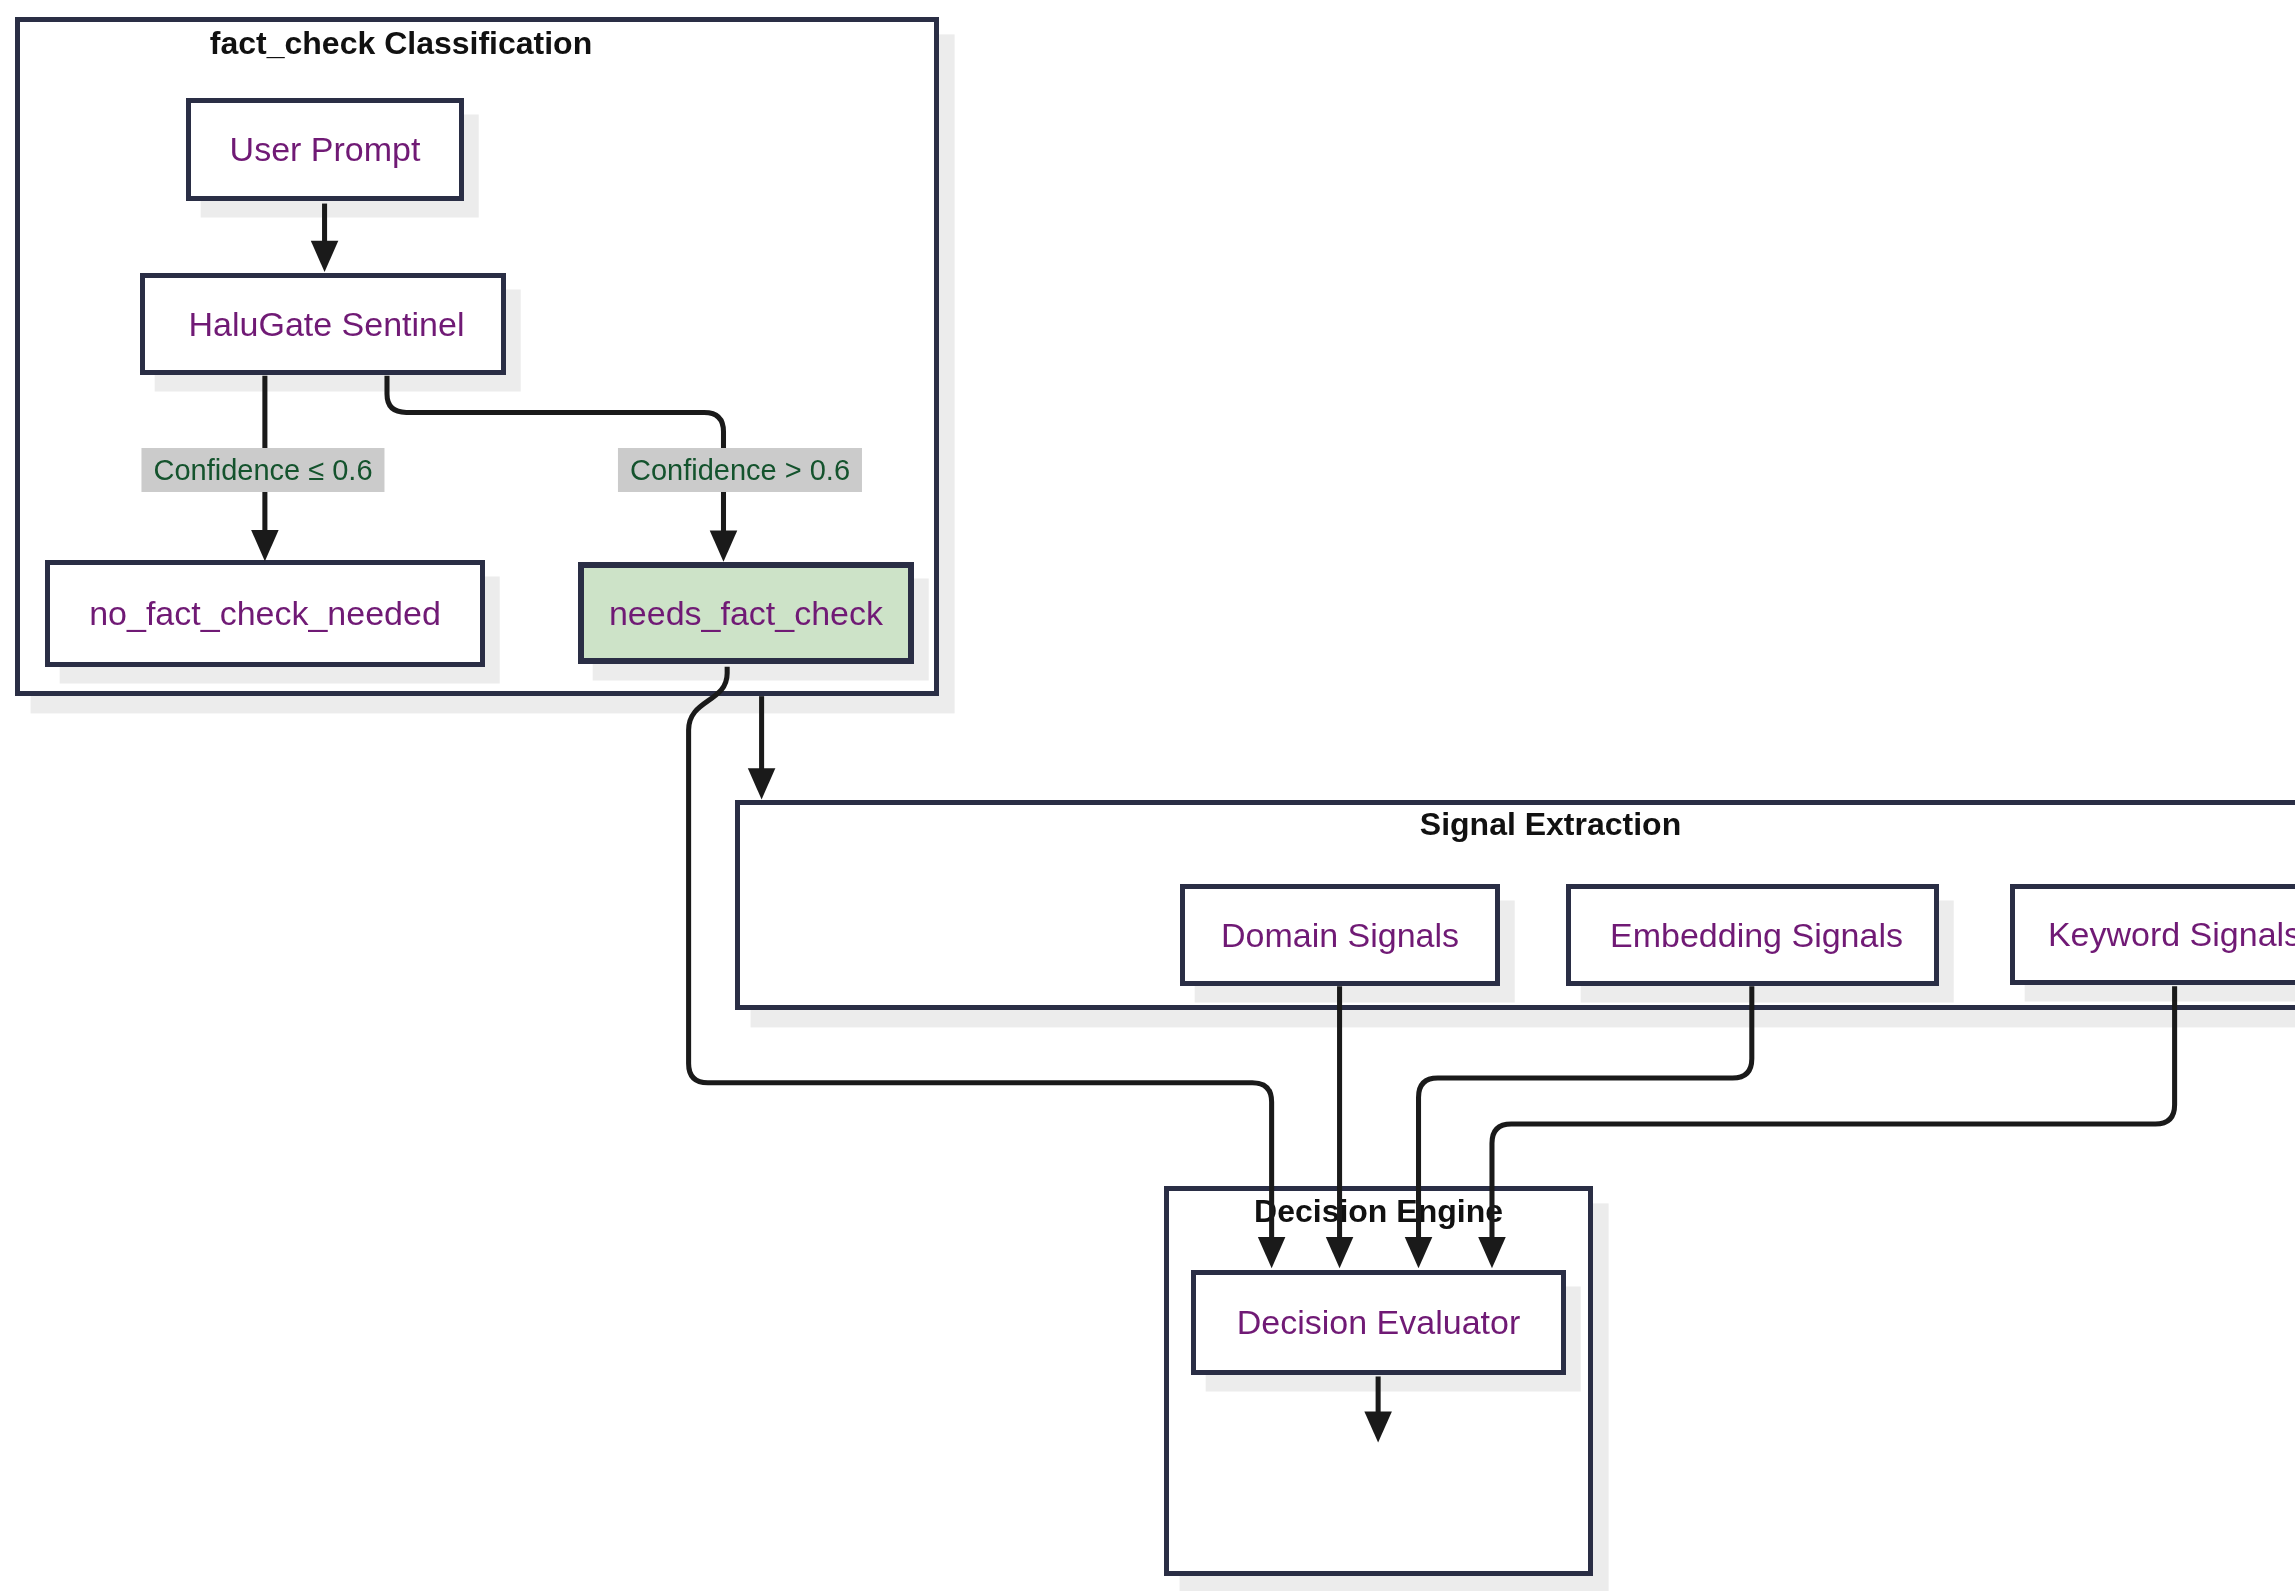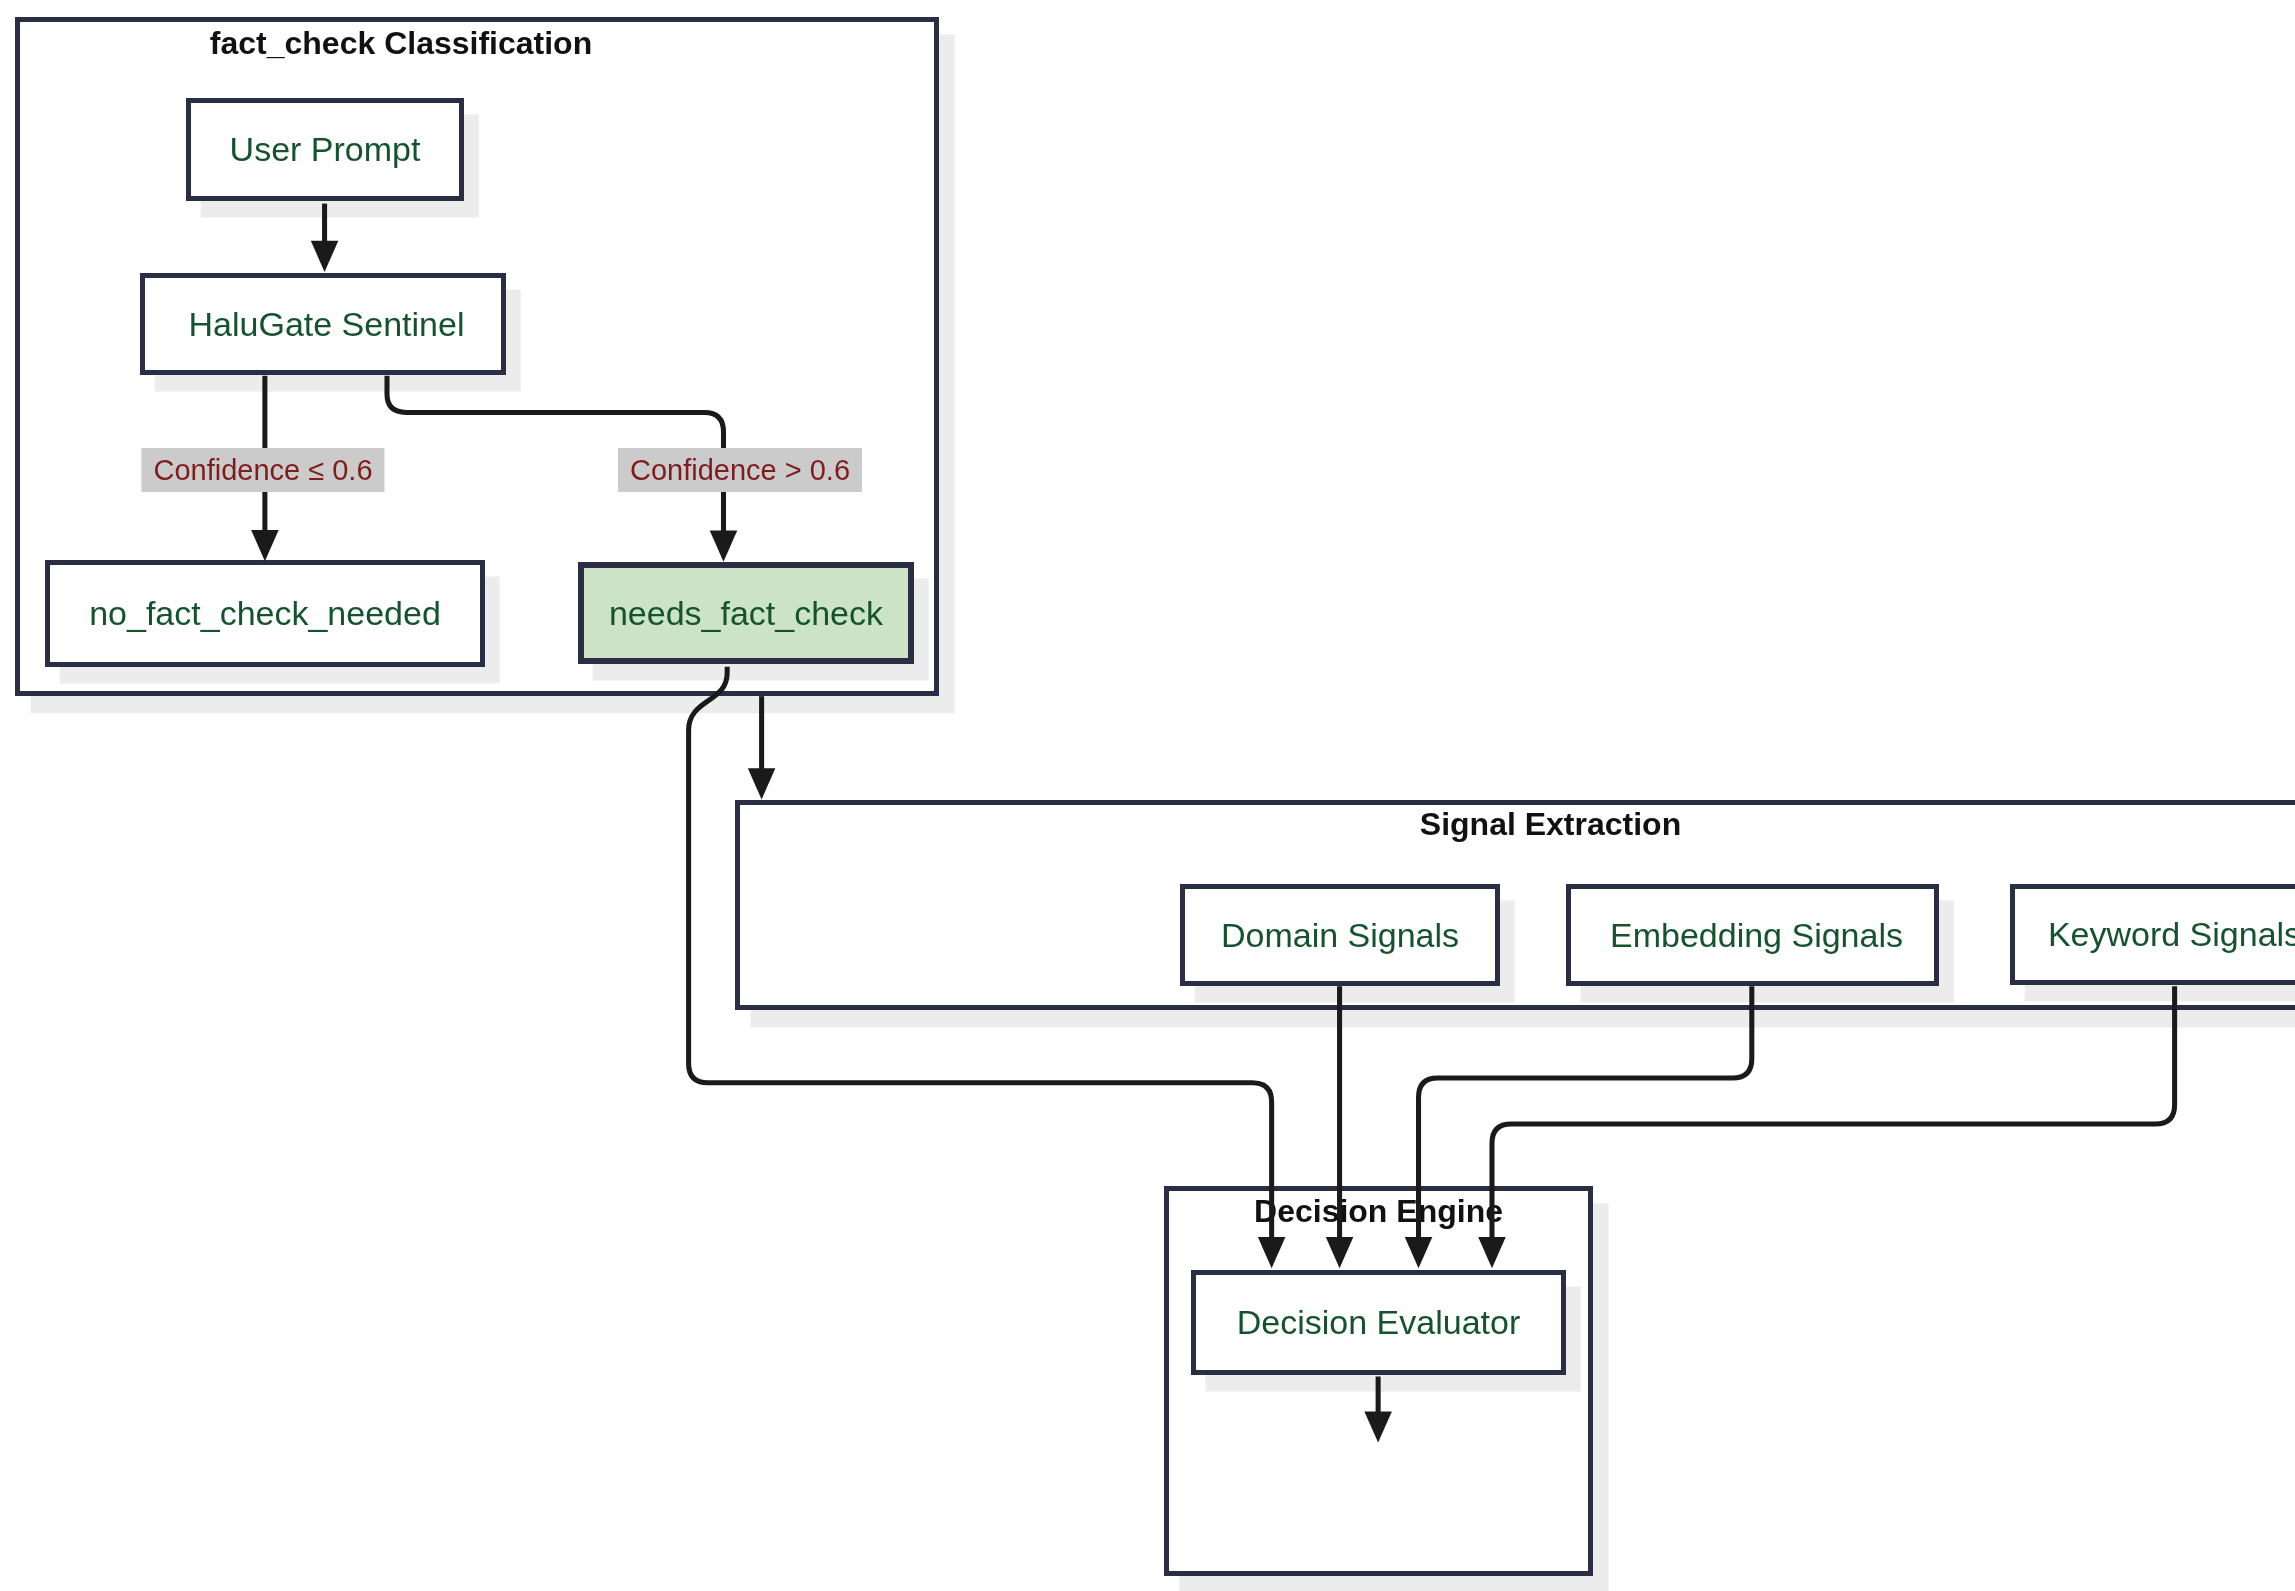--- a/index.html
+++ b/index.html
@@ -27,38 +27,38 @@
     z-index:15;
     pointer-events:none;
   }
   .node{
     position:absolute;
     background:#ffffff;
     border:5px solid #2a2e45;
     box-sizing:border-box;
     display:flex;align-items:center;justify-content:center;
     font-size:34px;
-    color:#14532d;
+    color:#701a75;
     box-shadow:14.7px 16.5px 0 #ececec;
     z-index:20;
     white-space:nowrap;
   }
   .node.green{background:#cde3c8;border-width:6.9px;}
   .node.orange{background:#fcecd8;}
   #edges{
     position:absolute;left:0;top:0;width:2389px;height:1592px;
     z-index:30;pointer-events:none;
   }
   .edge{stroke:#1a1a1a;stroke-width:11;fill:none;}
   .arrowhead{fill:#1a1a1a;stroke:none;}
   .edge-label{
     position:absolute;
     transform:translate(-50%,-50%);
     background:#cbcbcb;
-    color:#7f1d1d;
+    color:#14532d;
     font-size:29px;
     padding:5.5px 12px;
     white-space:nowrap;
     z-index:40;
   }
 </style>
 </head>
 <body>
 
 <div id="canvas">

